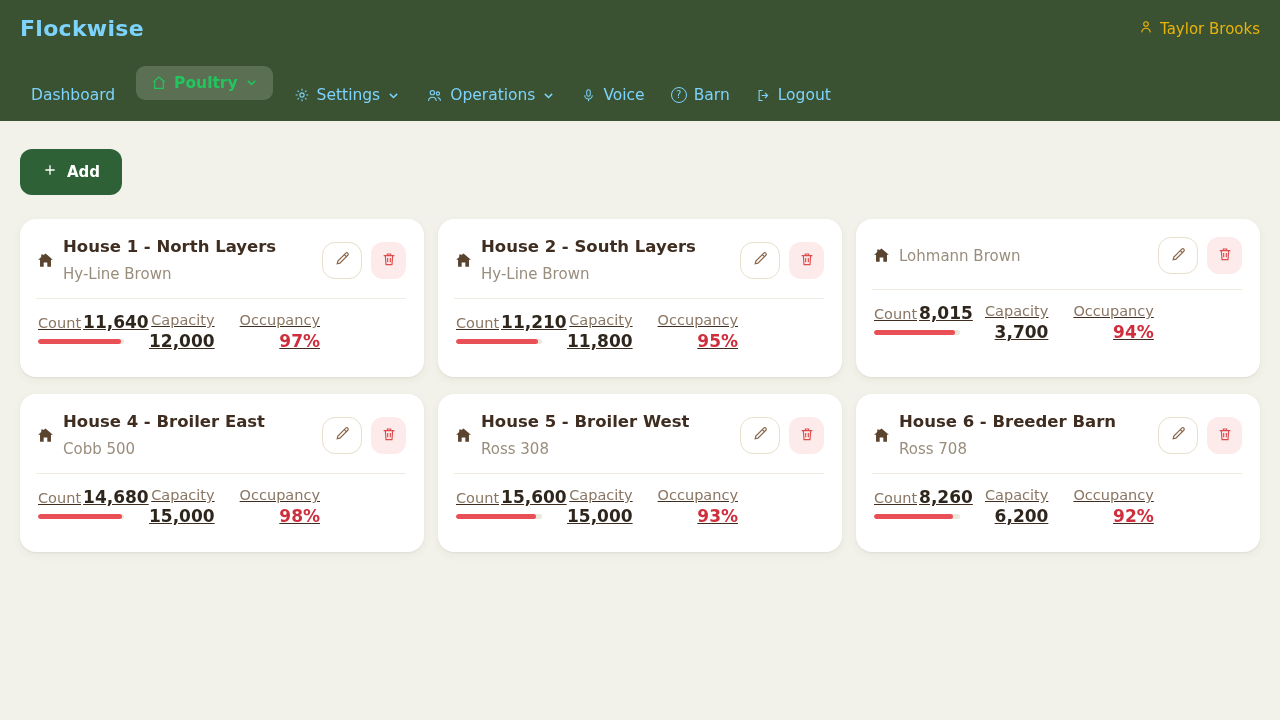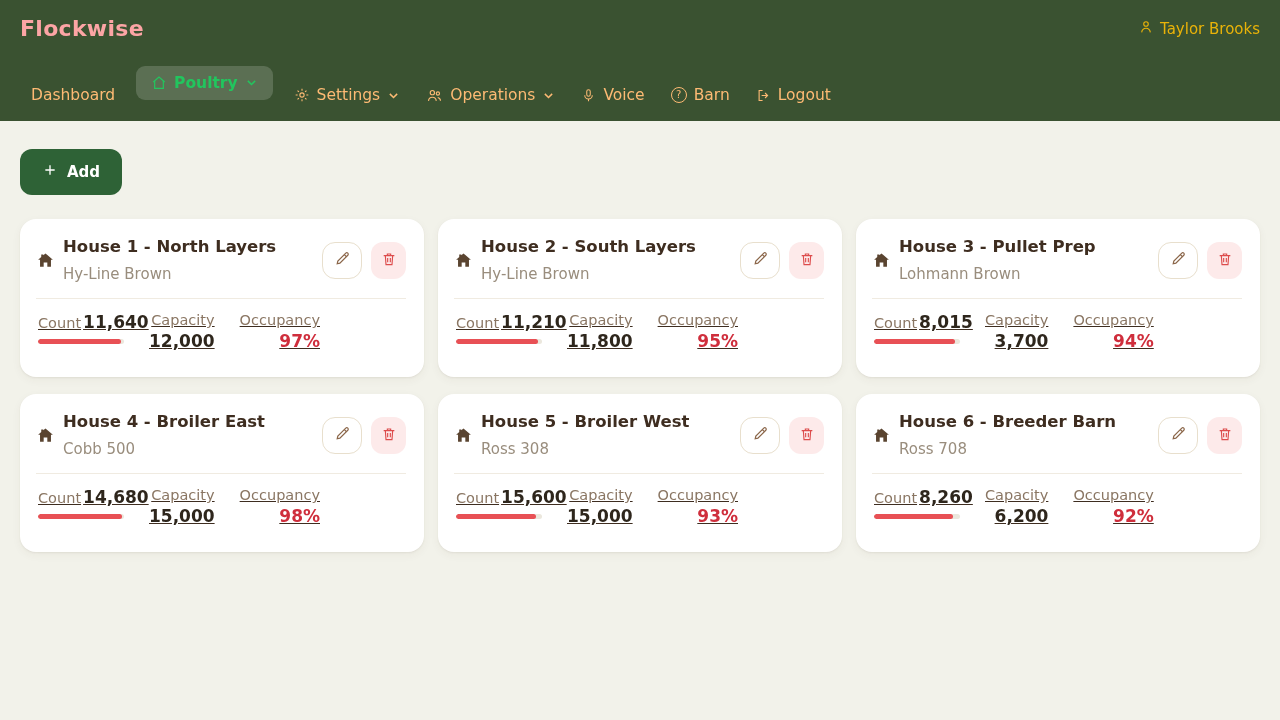--- a/index.html
+++ b/index.html
@@ -15,21 +15,21 @@
     background: #3a5231;
     padding: 14px 18px 0 18px;
   }
   .header-top {
     display: flex;
     align-items: center;
     justify-content: space-between;
     padding: 2px 2px 0 2px;
   }
   .brand {
-    color: #fca5a5;
+    color: #7dd3fc;
     font-size: 22px;
     font-weight: bold;
     letter-spacing: 0.3px;
   }
   .user-chip {
     display: flex;
     align-items: center;
     gap: 6px;
     color: #eab308;
     font-size: 15px;
@@ -38,21 +38,21 @@
   nav.main-nav {
     display: flex;
     align-items: center;
     margin-top: 13px;
     padding-bottom: 10px;
   }
   .nav-item {
     display: flex;
     align-items: center;
     gap: 7px;
-    color: #fdba74;
+    color: #7dd3fc;
     font-size: 15.5px;
     padding: 7px 13px;
     border-radius: 9px;
     cursor: pointer;
     text-decoration: none;
     white-space: nowrap;
     margin-top: 25px;
   }
   .nav-item.active {
     background: rgba(255,255,255,0.17);
@@ -408,21 +408,20 @@
   </article>
 
   <article class="card">
     <div class="card-head">
       <span class="house-icon">
         <svg width="19" height="19" viewBox="0 0 24 24" fill="#5a4430">
               <path d="M12 3l9.3 8h-2.4v9h-4.6v-5.6h-4.6V20H5.1v-9H2.7L6.6 7.6V4.3h2.6v1.1L12 3z"></path>
             </svg>
       </span>
       <div class="card-titles">
-        <h3>House 3 - Pullet Prep</h3>
         <div class="breed">Lohmann Brown</div>
       </div>
       <div class="card-actions">
         <button class="edit-btn">
           <span>
             <svg width="17" height="17" viewBox="0 0 24 24" fill="none" stroke="#8a6548" stroke-width="1.7">
                   <path d="M4.5 19.5l.9-3.8L16.6 4.5a2 2 0 012.9 2.9L8.3 18.6l-3.8.9z"></path>
                   <path d="M14.6 6.5l2.9 2.9"></path>
                 </svg>
           </span>

